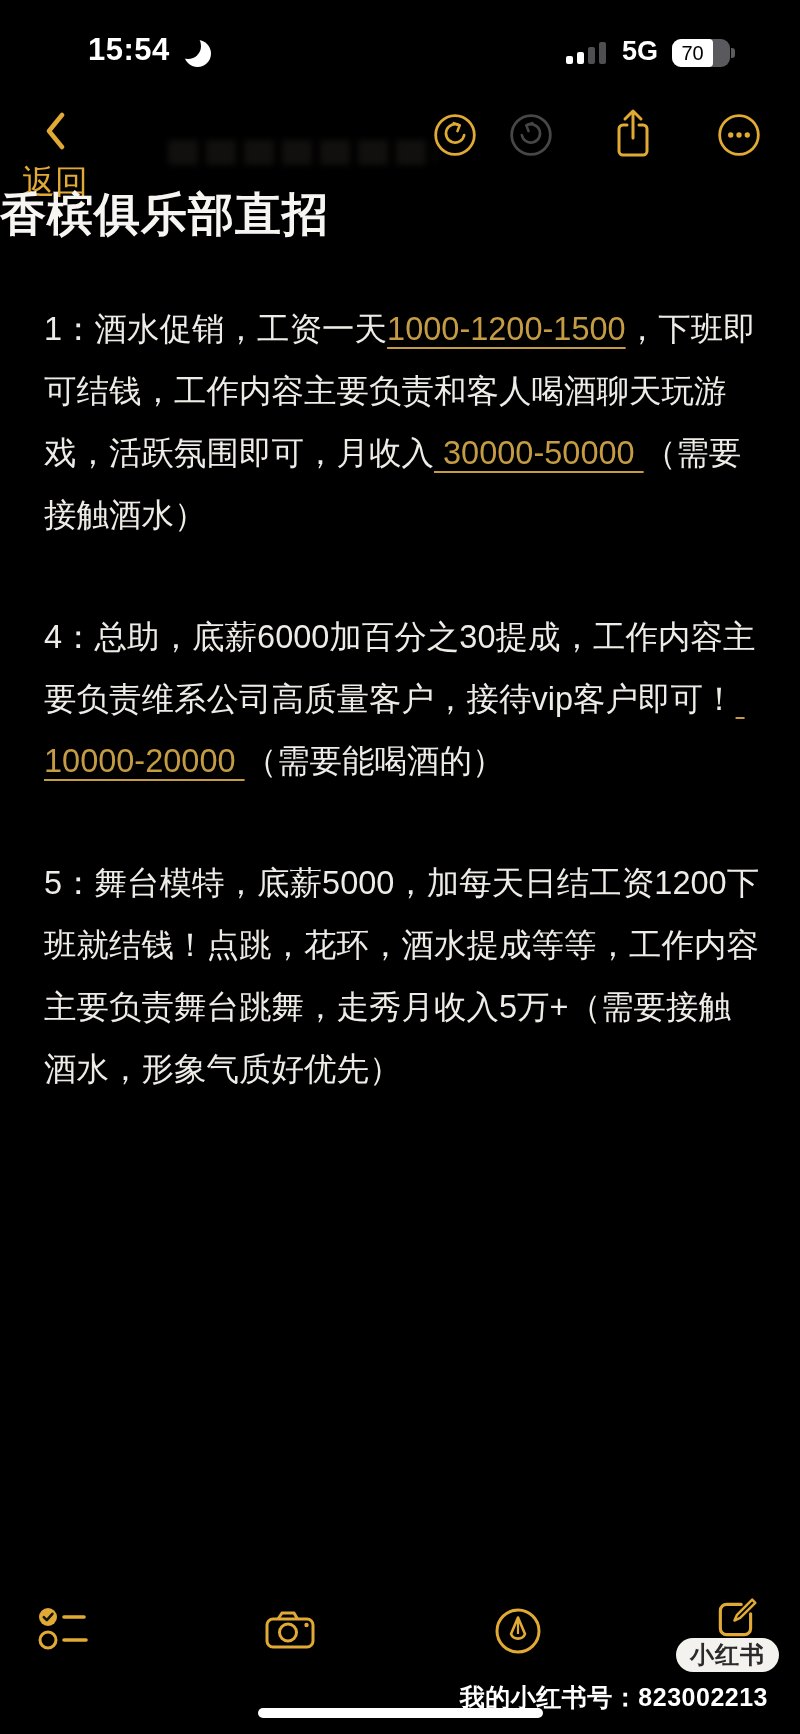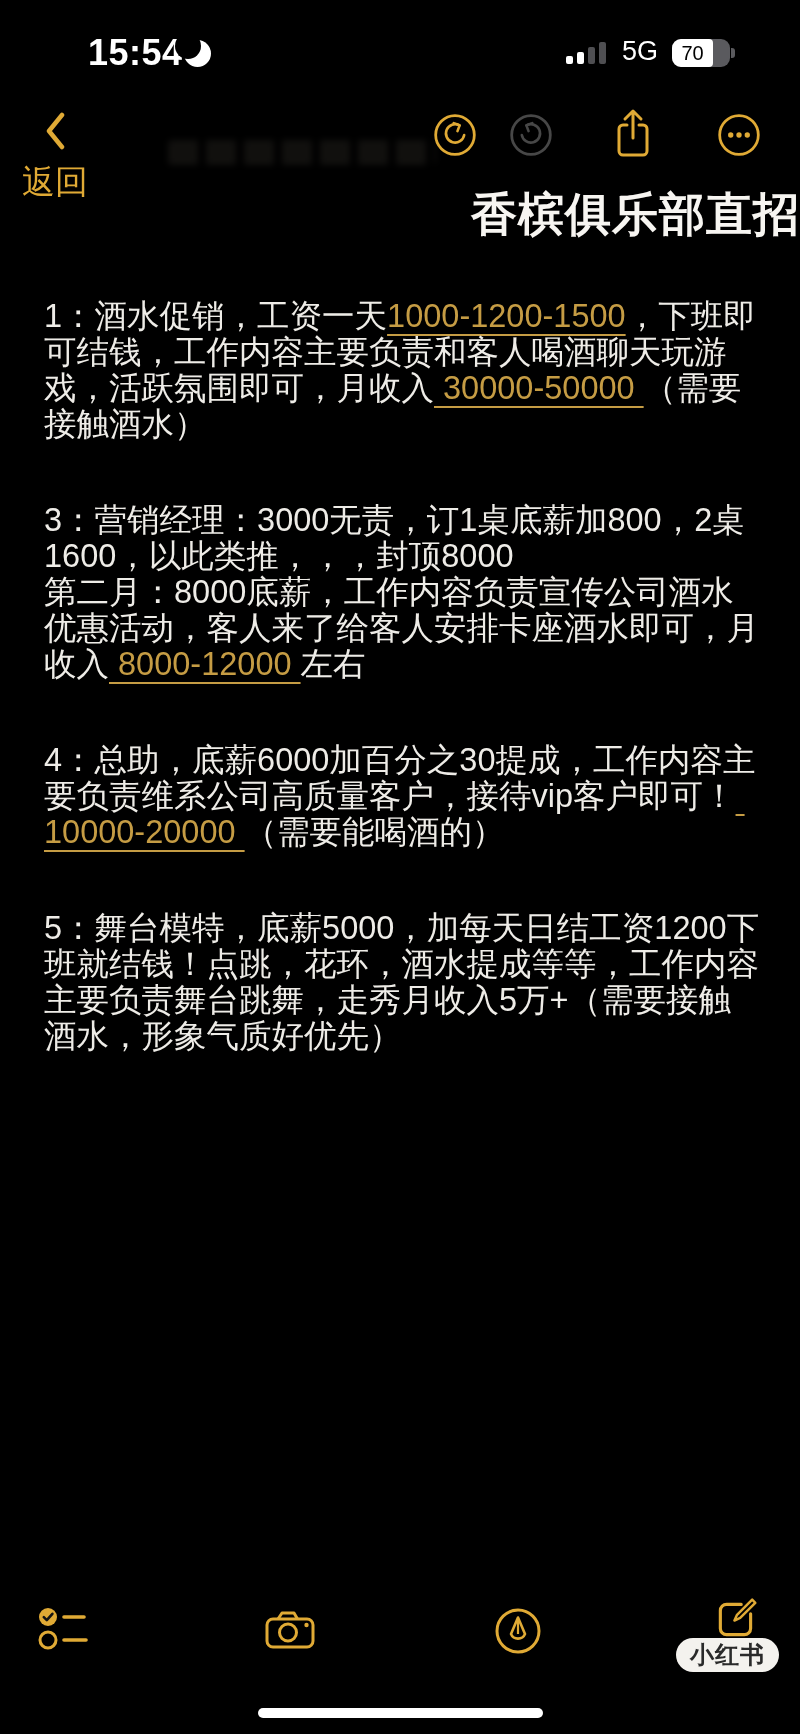--- a/index.html
+++ b/index.html
@@ -14,42 +14,42 @@
   *{margin:0;padding:0;box-sizing:border-box;}
   html,body{background:#111;}
   body{font-family:"Liberation Sans", sans-serif;}
   .screen{
     position:relative;width:800px;height:1734px;background:var(--background);
     overflow:hidden;margin:0 auto;
   }
   
   .time{
     position:absolute;left:88px;top:32px;color:#fff;
-    font-size:36px;font-weight:700;letter-spacing:.5px;
+    font-size:31px;font-weight:700;letter-spacing:.5px;
   }
   .moon{
     position:absolute;left:184px;top:40px;width:27px;height:27px;
     border-radius:50%;background:#fff;overflow:visible;
   }
   .moon::after{
     content:"";position:absolute;left:-9px;top:-7px;width:26px;height:26px;
     border-radius:50%;background:var(--background);
   }
   .signal{
     position:absolute;left:566px;top:42px;width:42px;height:22px;
   }
   .signal i{
     position:absolute;bottom:0;width:7px;border-radius:2px;background:#4f4f52;
   }
   .signal i:nth-child(1){left:0;height:8px;background:#fff;}
   .signal i:nth-child(2){left:11px;height:12px;background:#fff;}
   .signal i:nth-child(3){left:22px;height:17px;}
   .signal i:nth-child(4){left:33px;height:22px;}
   .net{
-    position:absolute;left:622px;top:36px;color:#fff;font-size:27px;font-weight:400;text-align:center;
+    position:absolute;left:622px;top:36px;color:#fff;font-size:27px;font-weight:700;text-align:center;
   }
   .battery{
     position:absolute;left:672px;top:39px;width:58px;height:28px;border-radius:9px;
     background:#5a5a5e;
   }
   .battery .fill{
     position:absolute;left:0;top:0;height:28px;width:41px;border-radius:9px 4px 4px 9px;
     background:#fff;display:flex;align-items:center;justify-content:center;
     color:#000;font-size:20px;font-weight:400;
   }
@@ -72,26 +72,26 @@
     position:absolute;width:46px;height:46px;background:none;border:none;cursor:pointer;
     color:var(--accent_gold);padding:0;
   }
   .nav-icon svg{width:100%;height:100%;display:block;}
   .nav-icon.undo{left:432px;top:112px;}
   .nav-icon.redo{left:508px;top:112px;color:var(--disabled_gray);}
   .nav-icon.share{left:609px;top:106px;width:48px;height:54px;}
   .nav-icon.more{left:716px;top:112px;}
   
   .note-title{
-    position:absolute;left:0;top:184px;width:800px;text-align:right;
+    position:absolute;left:0;top:184px;width:800px;text-align:left;
     color:#f7f5f1;font-size:46px;font-weight:700;letter-spacing:1px;
   }
   .note-body{
     position:absolute;left:44px;top:298px;width:718px;
-    color:var(--text);font-size:32.5px;line-height:36px;font-weight:500;
+    color:var(--text);font-size:32.5px;line-height:62px;font-weight:500;
   }
   .para{white-space:pre-wrap;margin-bottom:60px;overflow-wrap:break-word;}
   .num-link{
     color:var(--link_gold);
     text-decoration:underline;
     text-decoration-color:var(--link_gold);
     text-decoration-thickness:2px;
     text-underline-offset:7px;
     cursor:pointer;
   }
@@ -174,22 +174,20 @@
       <circle cx="25" cy="25" r="21" fill="none" stroke="currentColor" stroke-width="3"></circle>
       <circle cx="16" cy="25" r="2.9" fill="currentColor"></circle>
       <circle cx="25" cy="25" r="2.9" fill="currentColor"></circle>
       <circle cx="34" cy="25" r="2.9" fill="currentColor"></circle>
     </svg>
   </button>
 
   <h1 class="note-title">香槟俱乐部直招</h1>
   <div class="note-body" id="note-body">
       <div class="para"><span>1：酒水促销，工资一天</span><span class="num-link">1000-1200-1500</span><span>，下班即可结钱，工作内容主要负责和客人喝酒聊天玩游戏，活跃氛围即可，月收入</span><span class="num-link"> 30000-50000 </span><span>（需要接触酒水）</span></div>
-      <div class="para"><span>3：营销经理：3000无责，订1桌底薪加800，2桌1600，以此类推，，，封顶8000
-第二月：8000底薪，工作内容负责宣传公司酒水优惠活动，客人来了给客人安排卡座酒水即可，月收入</span><span class="num-link"> 8000-12000 </span><span>左右</span></div>
       <div class="para"><span>4：总助，底薪6000加百分之30提成，工作内容主要负责维系公司高质量客户，接待vip客户即可！</span><span class="num-link"> 10000-20000 </span><span>（需要能喝酒的）</span></div>
       <div class="para"><span>5：舞台模特，底薪5000，加每天日结工资1200下班就结钱！点跳，花环，酒水提成等等，工作内容主要负责舞台跳舞，走秀月收入5万+（需要接触酒水，形象气质好优先）</span></div>
     </div>
 
   <button class="tool-btn checklist">
     <svg width="50" height="44" viewBox="0 0 50 44">
       <circle cx="10" cy="10" r="9" fill="currentColor"></circle>
       <path d="M5.8 10.2 L8.8 13.2 L14.4 6.8" fill="none" stroke="#141414" stroke-width="2.6" stroke-linecap="round" stroke-linejoin="round"></path>
       <line x1="26" y1="10" x2="46" y2="10" stroke="currentColor" stroke-width="3.6" stroke-linecap="round"></line>
       <circle cx="10" cy="33" r="8" fill="none" stroke="currentColor" stroke-width="3"></circle>
@@ -212,15 +210,16 @@
     </svg>
   </button>
   <button class="tool-btn compose">
     <svg width="48" height="48" viewBox="0 0 46 46">
       <path d="M28 9 H14 a6 6 0 0 0 -6 6 v17 a6 6 0 0 0 6 6 h17 a6 6 0 0 0 6 -6 V18" fill="none" stroke="currentColor" stroke-width="3" stroke-linecap="round"></path>
       <path d="M38.5 4.5 l3 3 L27 22 l-5.5 2.5 L24 19 Z" fill="none" stroke="currentColor" stroke-width="2.4" stroke-linejoin="round"></path>
     </svg>
   </button>
 
   <div class="xhs-badge">小红书</div>
+  <div class="account-line">我的小红书号：823002213</div>
   <div class="home-indicator"></div>
 
 </div>
 
 </body></html>

